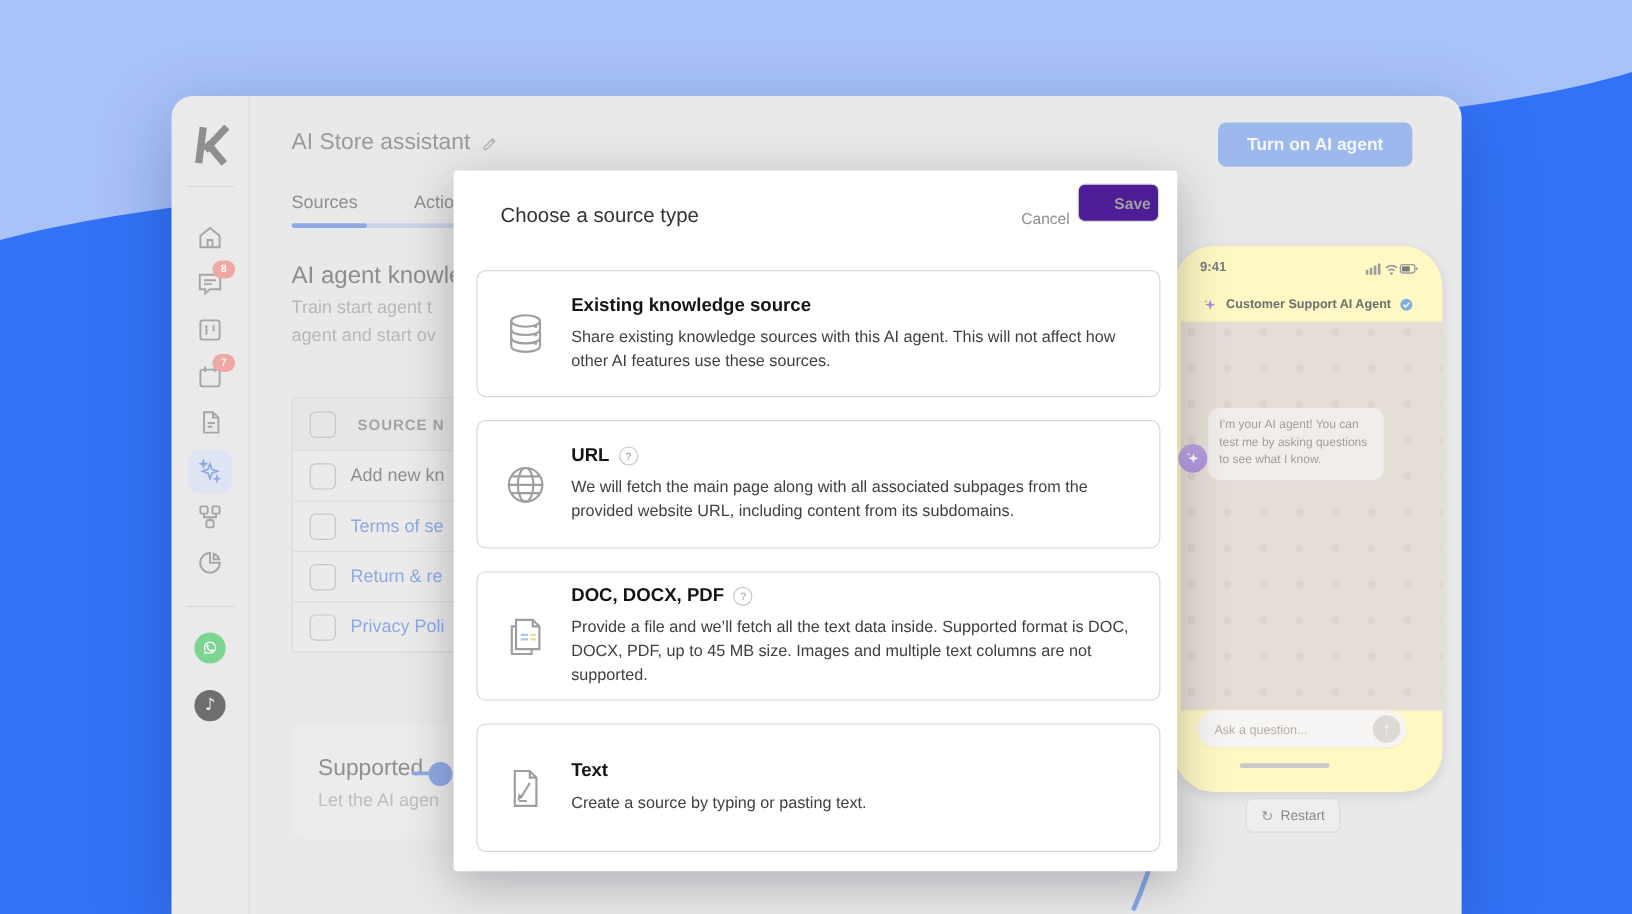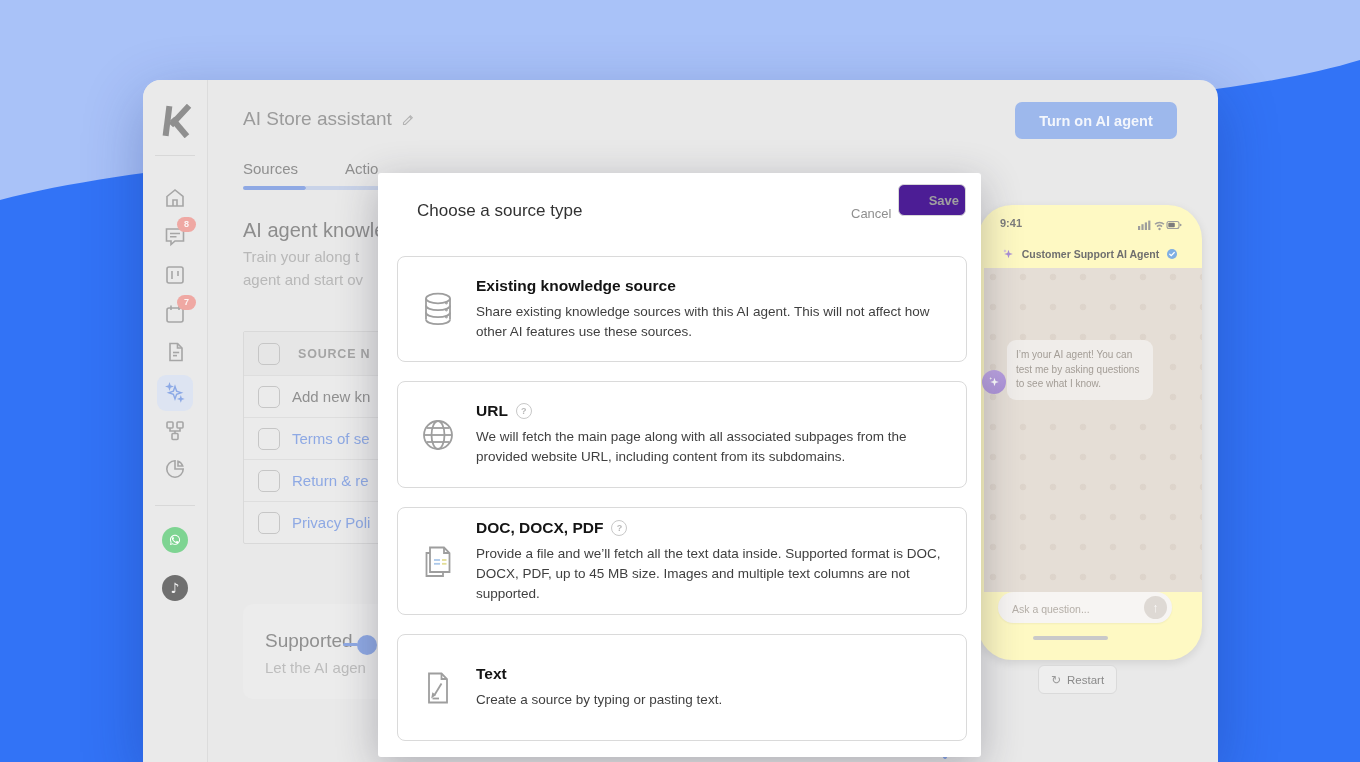--- a/index.html
+++ b/index.html
@@ -78,21 +78,21 @@
   .ph-input input::placeholder{color:#b5afa8;}
   .send-btn{position:absolute;right:5px;top:4px;width:23px;height:23px;border-radius:50%;background:#ded9d4;border:none;
     color:#fbfaf9;font-size:13px;font-weight:bold;cursor:pointer;line-height:23px;text-align:center;padding:0;}
   .home-bar{position:absolute;left:55px;top:431px;width:75px;height:4px;border-radius:2px;background:#c9c9c9;}
   .restart-btn{position:absolute;left:895px;top:585px;height:29px;padding:0 12px;background:#eeeeee;border:1px solid #dadada;
     border-radius:6px;display:flex;align-items:center;gap:6px;font-size:11.5px;color:#8a8a8a;cursor:pointer;z-index:2;
     font-family:inherit;}
   .restart-glyph{font-family:"DejaVu Sans",sans-serif;font-size:12px;color:#9a9a9a;}
   
   .modal{position:absolute;left:235px;top:62px;width:603px;height:584px;background:#ffffff;border-radius:3px;
-    box-shadow:0 10px 40px rgba(40,40,60,.30);z-index:5;margin-top:31px;}
+    box-shadow:0 10px 40px rgba(40,40,60,.30);z-index:5;}
   .modal-title{position:absolute;left:39px;top:28px;font-size:17px;color:#323232;font-weight:500;}
   .modal-cancel{position:absolute;left:473px;top:33px;font-size:13px;color:#8f8f8f;cursor:pointer;background:none;border:none;font-family:inherit;padding:0;}
   .modal-save{position:absolute;left:520px;top:11px;width:68px;height:32px;background:#4c1d95;border:1px solid #d8d8d8;
     border-radius:6px;font-size:13px;font-weight:bold;color:#a0a0a0;cursor:pointer;font-family:inherit;text-align:right;}
   .cards{position:absolute;left:19px;top:83px;width:570px;display:flex;flex-direction:column;gap:19px;}
   .card{box-sizing:border-box;width:570px;border:1px solid #dadada;border-radius:8px;background:#fff;
     display:flex;align-items:center;padding:0 4px 0 18px;cursor:pointer;}
   .card-icon{width:44px;flex:0 0 44px;display:flex;align-items:center;justify-content:center;color:#9e9e9e;margin-right:16px;}
   .card-body{flex:1;}
   .card-title-row{display:flex;align-items:center;gap:8px;margin-bottom:7px;}
@@ -214,21 +214,21 @@
     </span>
   </div>
   <button class="turnon-btn">Turn on AI agent</button>
 
   <div class="tab tab-sources">Sources</div>
   <div class="tab tab-actions">Actio</div>
   <div class="tab-underline-active"></div>
   <div class="tab-underline-rest"></div>
 
   <div class="content-heading">AI agent knowle</div>
-  <div class="content-line1">Train your along t</div>
+  <div class="content-line1">Train start agent t</div>
   <div class="content-line2">agent and start ov</div>
 
   <div class="src-table">
     <div class="trow trow-head">
       <span class="cbox"></span>
       <span class="thead-label">SOURCE N</span>
     </div>
     <div class="trow">
       <span class="cbox"></span>
       <span class="tlabel">Add new kn</span>

